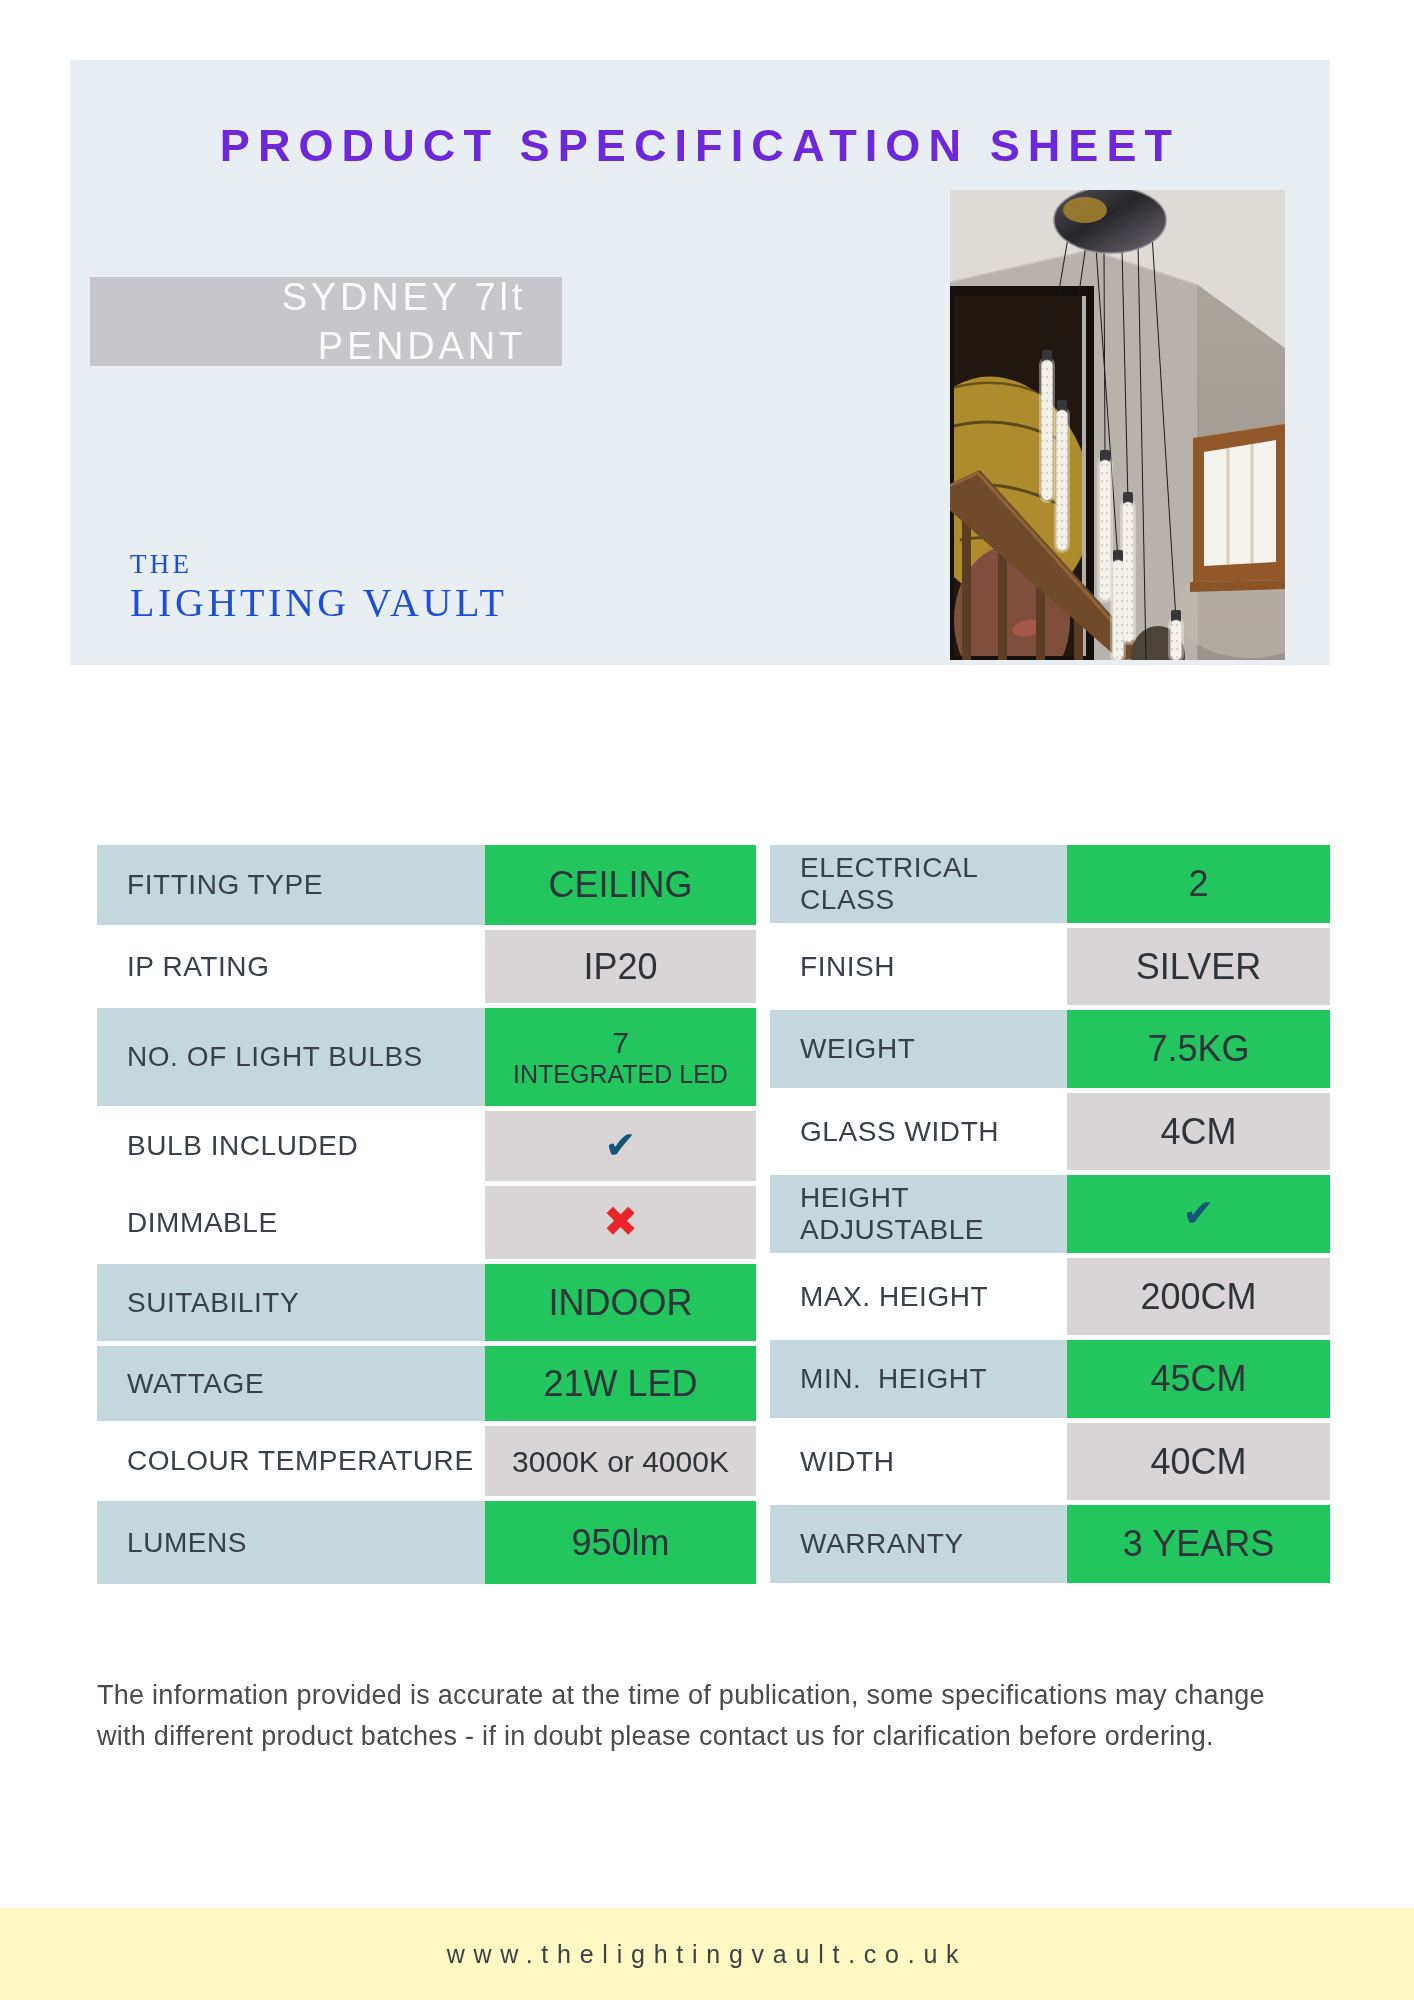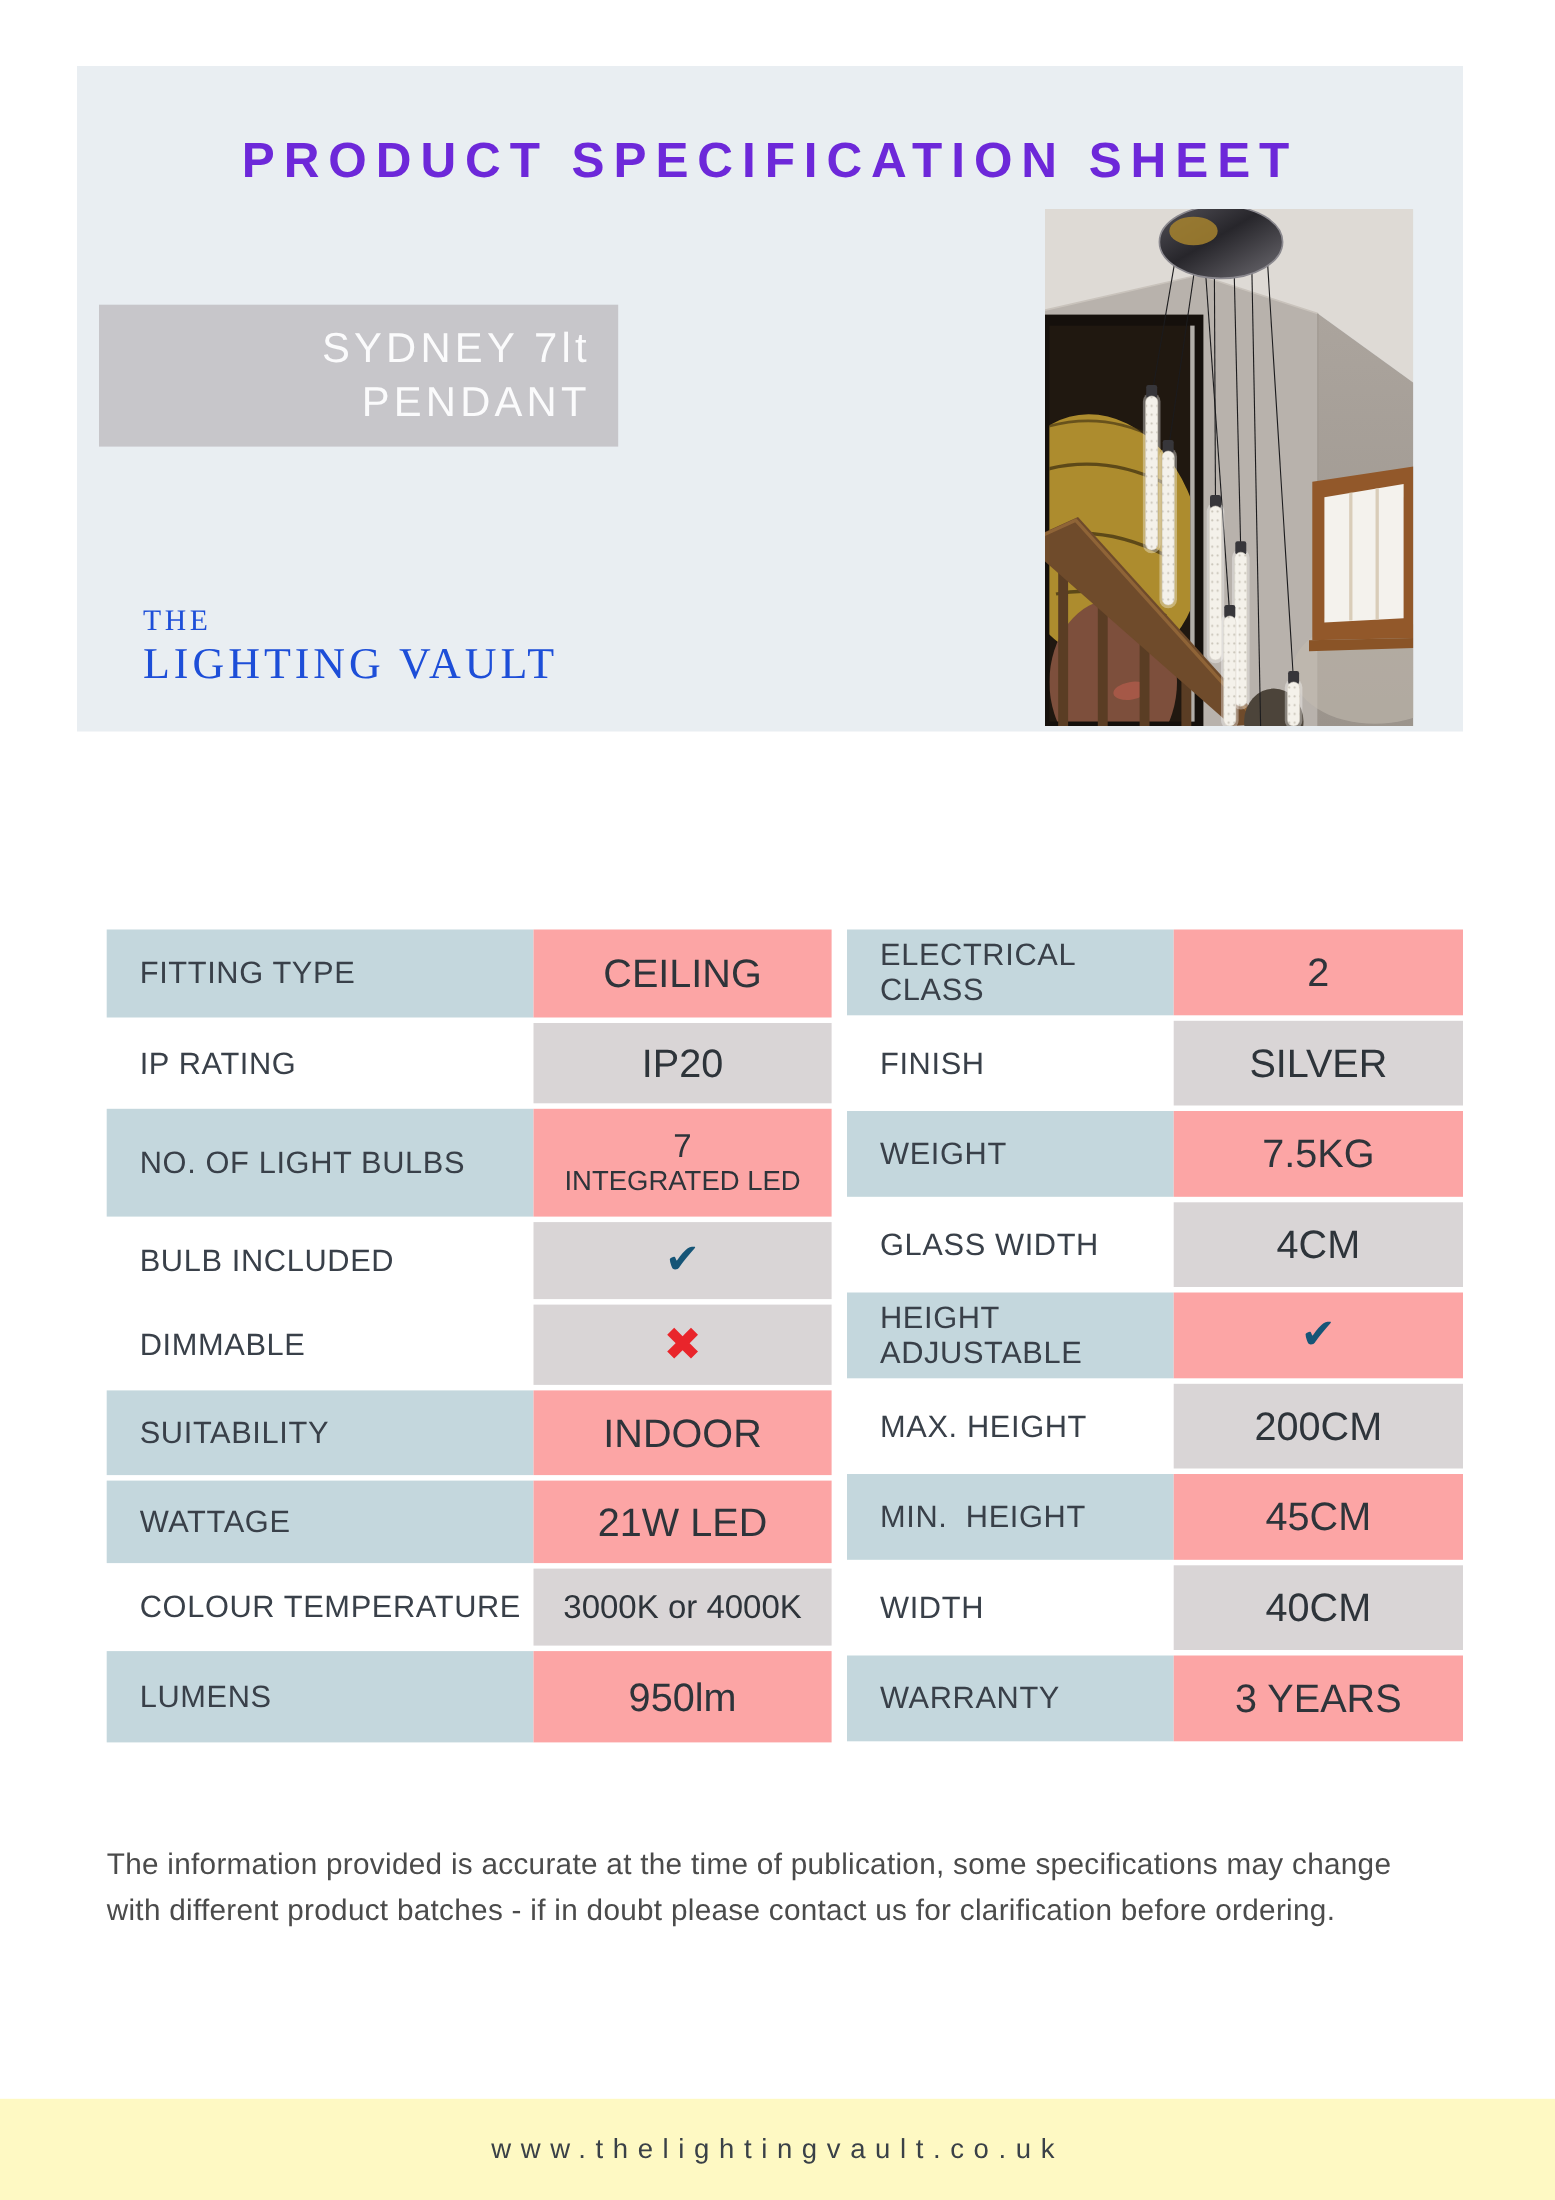--- a/index.html
+++ b/index.html
@@ -3,42 +3,42 @@
 <meta charset="utf-8">
 <style>
   html,body{margin:0;padding:0;background:#ffffff;}
   #page{position:relative;width:1414px;height:2000px;background:#ffffff;overflow:hidden;
         font-family:"Liberation Sans","DejaVu Sans",sans-serif;}
 
   
   .panel{position:absolute;left:70px;top:60px;width:1260px;height:605px;background:#e9eef2;}
   .sheet-title{position:absolute;left:0;top:60px;width:100%;text-align:center;
     font-size:45px;font-weight:600;letter-spacing:.18em;color:#6d28d9;white-space:nowrap;}
-  .name-box{position:absolute;left:20px;top:217px;width:472px;height:129px;background:#c7c6ca;
-    display:flex;flex-direction:column;justify-content:center;align-items:flex-end;padding-right:25px;box-sizing:border-box;}
+  .name-box{position:absolute;left:20px;top:217px;width:472px;height:89px;background:#c7c6ca;
+    display:flex;flex-direction:column;justify-content:center;align-items:flex-end;padding-right:36px;box-sizing:border-box;}
   .name-box .line{font-size:38px;font-weight:300;letter-spacing:.1em;color:#fbfbfc;line-height:1.28;white-space:nowrap;}
   .brand{position:absolute;left:60px;top:490px;color:#1d4ed8;font-family:"Liberation Serif","DejaVu Serif",serif;}
   .brand .b1{font-size:27px;letter-spacing:.12em;line-height:1.1;}
   .brand .b2{font-size:40px;letter-spacing:.09em;line-height:1.15;}
 
   
   .photo{position:absolute;left:880px;top:130px;width:335px;height:470px;overflow:hidden;}
   .photo svg{display:block;}
 
   
   .pair{position:absolute;top:845px;display:flex;flex-direction:column;gap:5px;}
   .pair-left{left:97px;}
   .pair-right{left:770px;}
   .row{display:flex;}
   .pair-left  .lbl{width:388px;}
   .pair-left  .val{width:271px;}
   .pair-right .lbl{width:297px;}
   .pair-right .val{width:263px;}
   .r-dark  .lbl{background:#c4d7dd;}
-  .r-dark  .val{background:#fca5a5;}
+  .r-dark  .val{background:#22c55e;}
   .r-light .lbl{background:#ffffff;}
   .r-light .val{background:#d9d5d6;}
   .lbl{display:flex;align-items:center;padding-left:30px;box-sizing:border-box;
        font-size:28px;font-weight:300;color:#394049;letter-spacing:.02em;white-space:pre-wrap;}
   .val{display:flex;flex-direction:column;align-items:center;justify-content:center;
        font-size:36px;color:#2e343a;text-align:center;line-height:1.1;}
   .val .sm{font-size:30px;}
   .val .sub{font-size:25px;margin-top:2px;}
   .check{color:#165577;font-size:38px;font-weight:700;}
   .cross{color:#e9252b;font-size:42px;font-weight:700;}

